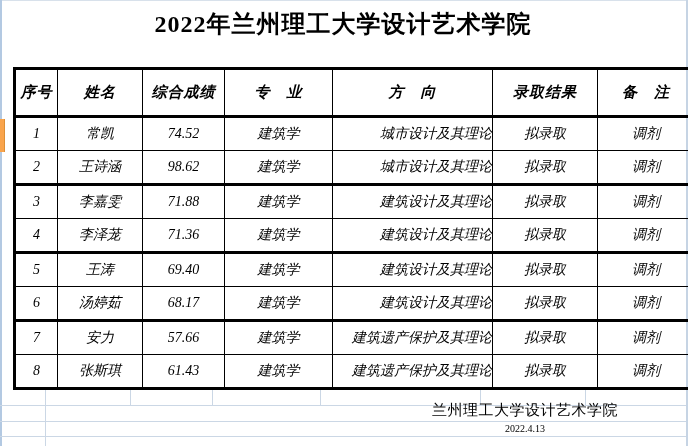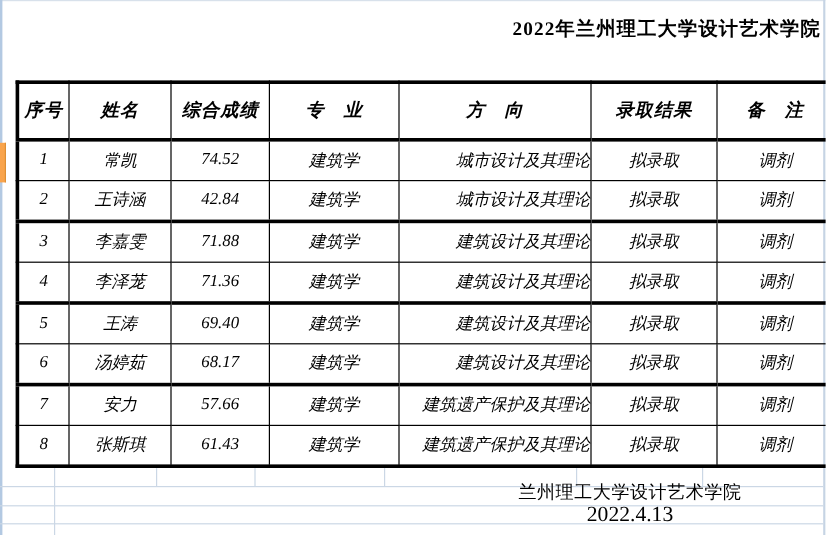--- a/index.html
+++ b/index.html
@@ -10,21 +10,21 @@
   }
   
   .top-edge   { position:absolute; left:0; top:0; width:688px; height:1px; background:#d8e1eb; }
   .pane-edge-left  { position:absolute; left:0; top:0; width:2px; height:446px; background:#b3c9e2; }
   .pane-edge-right { position:absolute; left:686px; top:0; width:2px; height:446px; background:#c6d4e4; }
   .row-sel { position:absolute; left:0; top:119px; width:4px; height:33px; background:#f9a44c; border-right:1px solid #de8f35; }
 
   
   .title {
     position:absolute; left:2px; top:11px; width:682px;
-    text-align:right; font-weight:bold; font-size:16px; line-height:27px; letter-spacing:1px;
+    text-align:center; font-weight:bold; font-size:24px; line-height:27px; letter-spacing:1px;
   }
 
   
   table.results {
     position:absolute; left:13px; top:67px; width:681px;
     border-collapse:collapse; table-layout:fixed;
     border:3px solid #000;
     font-style:italic;
   }
   .results th, .results td {
@@ -41,21 +41,21 @@
 
   
   .gl-h { position:absolute; left:0; width:686px; height:1px; background:#cbd7e5; }
   .gl-v { position:absolute; width:1px; background:#cbd7e5; }
 
   
   .footer {
     position:absolute; left:380px; top:403px; width:290px; text-align:center;
   }
   .footer .sig  { font-size:15px; line-height:17px; letter-spacing:0.5px;font-family:Liberation Mono, monospace; }
-  .footer .date { font-size:18px; line-height:15px; margin-top:1px; }
+  .footer .date { font-size:10px; line-height:15px; margin-top:1px; }
 </style>
 </head>
 <body>
 
 <div class="top-edge"></div>
 <div class="pane-edge-left"></div>
 <div class="pane-edge-right"></div>
 <div class="row-sel"></div>
 
 <div class="title">
@@ -89,21 +89,21 @@
       <td>常凯</td>
       <td>74.52</td>
       <td>建筑学</td>
       <td class="dir">城市设计及其理论</td>
       <td>拟录取</td>
       <td>调剂</td>
     </tr>
     <tr class="sep">
       <td>2</td>
       <td>王诗涵</td>
-      <td>42.84</td>
+      <td>98.62</td>
       <td>建筑学</td>
       <td class="dir">城市设计及其理论</td>
       <td>拟录取</td>
       <td>调剂</td>
     </tr>
     <tr>
       <td>3</td>
       <td>李嘉雯</td>
       <td>71.88</td>
       <td>建筑学</td>

